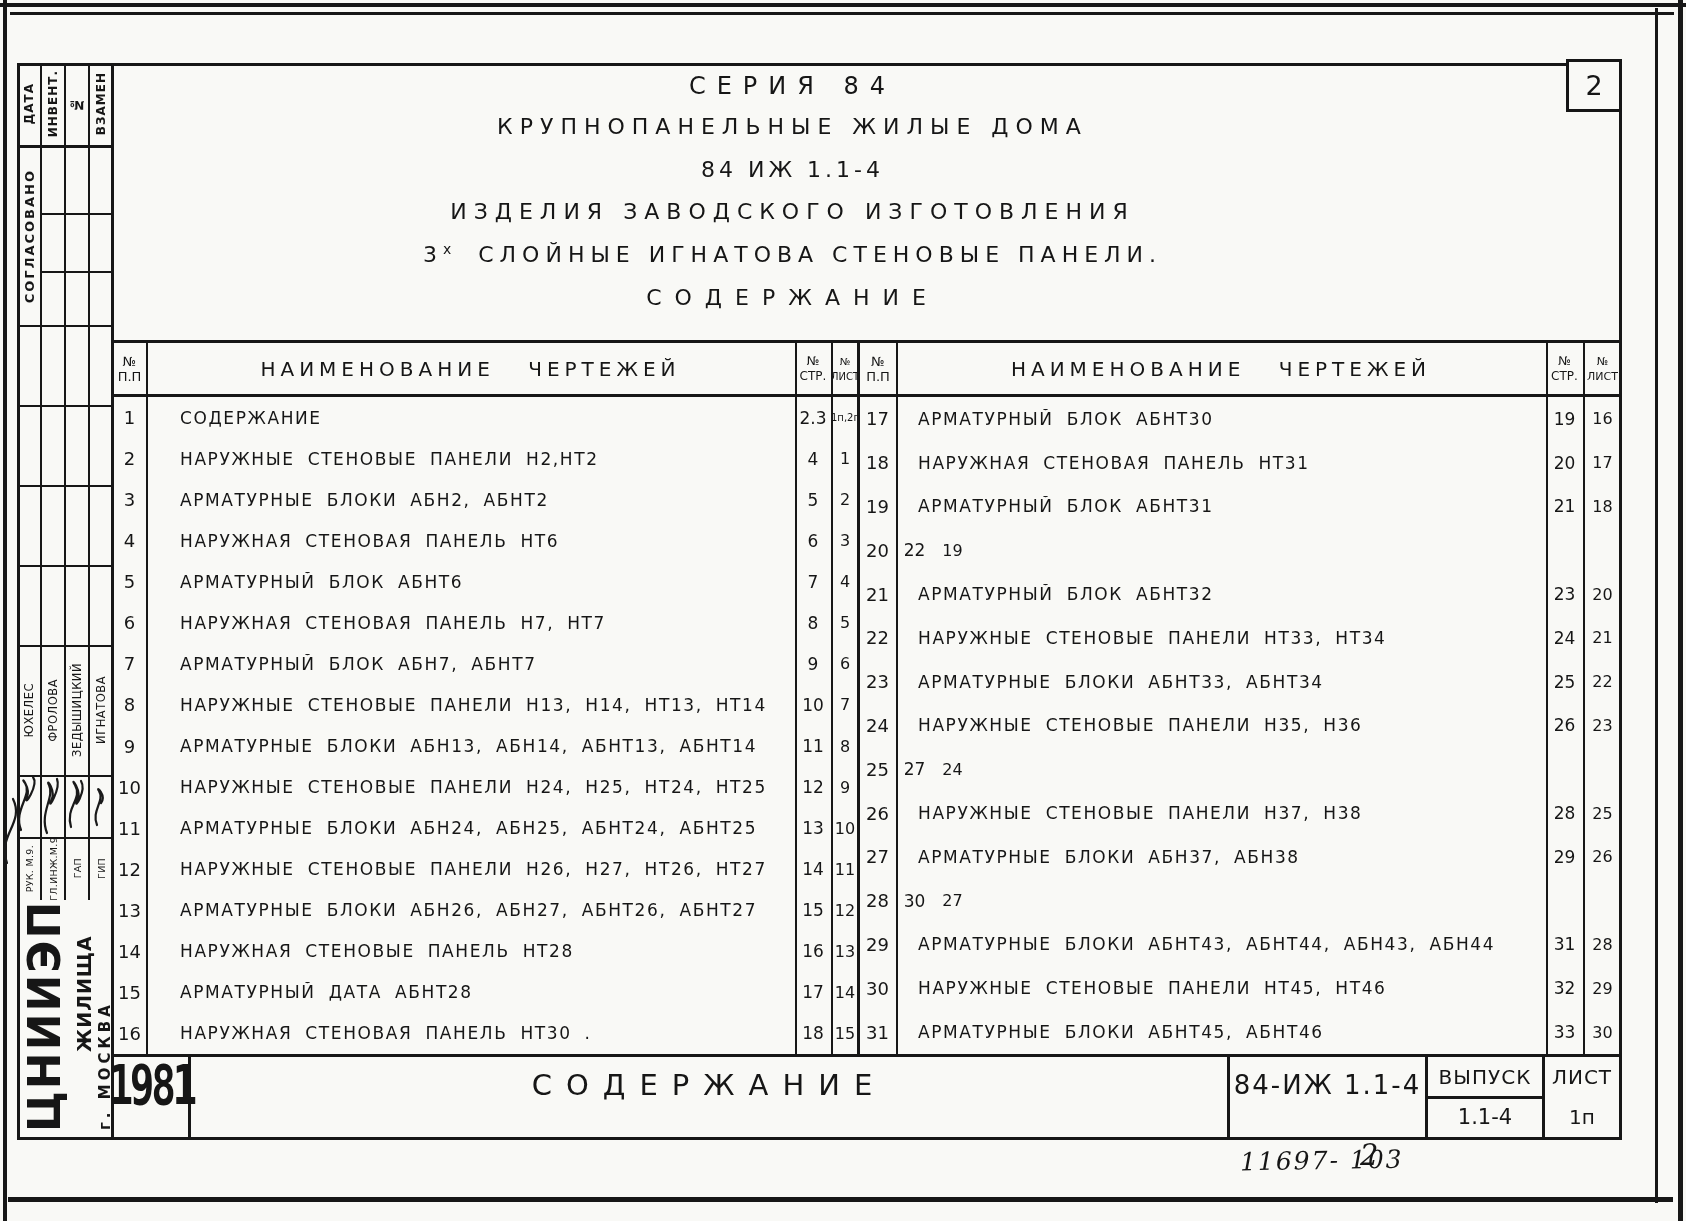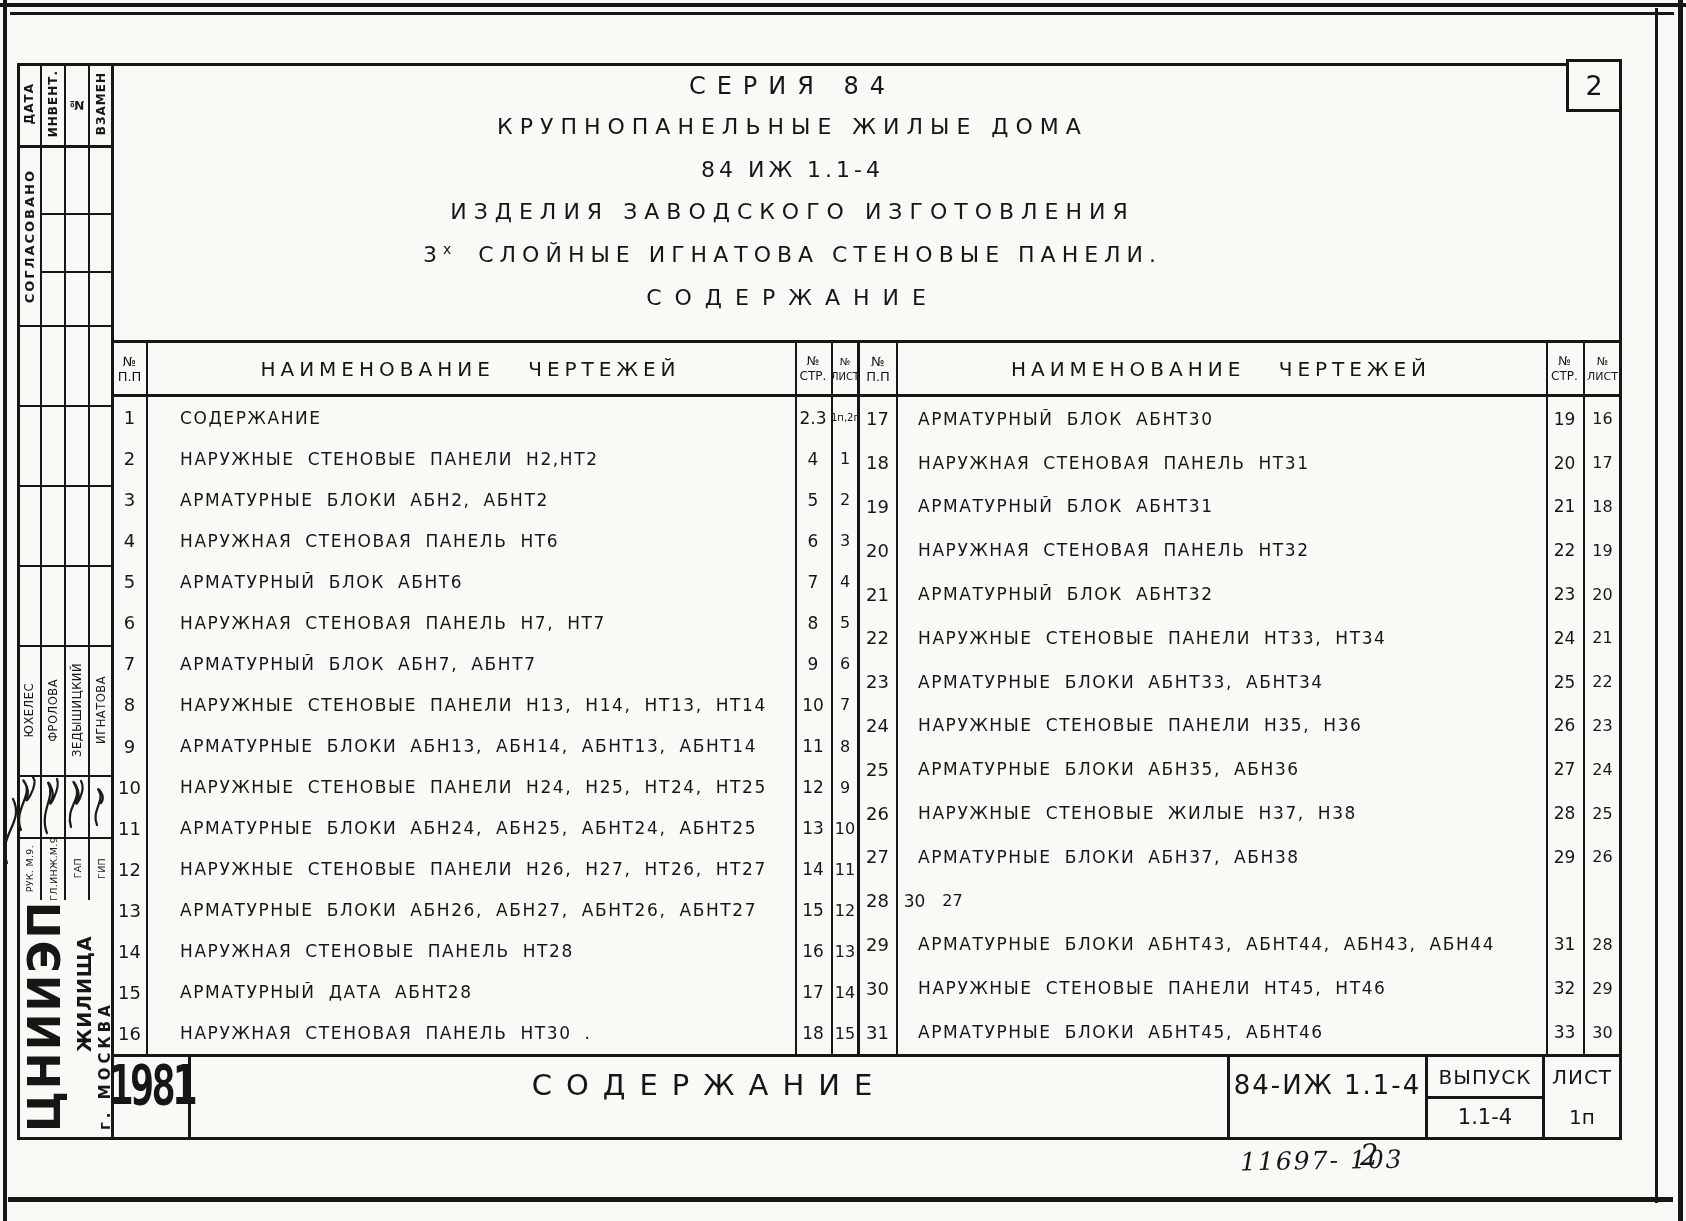--- a/index.html
+++ b/index.html
@@ -309,21 +309,20 @@
     <div class="c-sheet">17</div>
   </div>
       <div class="trow">
     <div class="c-num">19</div>
     <div class="c-name">АРМАТУРНЫЙ БЛОК АБНТ31</div>
     <div class="c-page">21</div>
     <div class="c-sheet">18</div>
   </div>
       <div class="trow">
     <div class="c-num">20</div>
-    <div class="c-name">НАРУЖНАЯ СТЕНОВАЯ ПАНЕЛЬ НТ32</div>
     <div class="c-page">22</div>
     <div class="c-sheet">19</div>
   </div>
       <div class="trow">
     <div class="c-num">21</div>
     <div class="c-name">АРМАТУРНЫЙ БЛОК АБНТ32</div>
     <div class="c-page">23</div>
     <div class="c-sheet">20</div>
   </div>
       <div class="trow">
@@ -339,27 +338,26 @@
     <div class="c-sheet">22</div>
   </div>
       <div class="trow">
     <div class="c-num">24</div>
     <div class="c-name">НАРУЖНЫЕ СТЕНОВЫЕ ПАНЕЛИ Н35, Н36</div>
     <div class="c-page">26</div>
     <div class="c-sheet">23</div>
   </div>
       <div class="trow">
     <div class="c-num">25</div>
-    <div class="c-name">АРМАТУРНЫЕ БЛОКИ АБН35, АБН36</div>
     <div class="c-page">27</div>
     <div class="c-sheet">24</div>
   </div>
       <div class="trow">
     <div class="c-num">26</div>
-    <div class="c-name">НАРУЖНЫЕ СТЕНОВЫЕ ЖИЛЫЕ Н37, Н38</div>
+    <div class="c-name">НАРУЖНЫЕ СТЕНОВЫЕ ПАНЕЛИ Н37, Н38</div>
     <div class="c-page">28</div>
     <div class="c-sheet">25</div>
   </div>
       <div class="trow">
     <div class="c-num">27</div>
     <div class="c-name">АРМАТУРНЫЕ БЛОКИ АБН37, АБН38</div>
     <div class="c-page">29</div>
     <div class="c-sheet">26</div>
   </div>
       <div class="trow">

